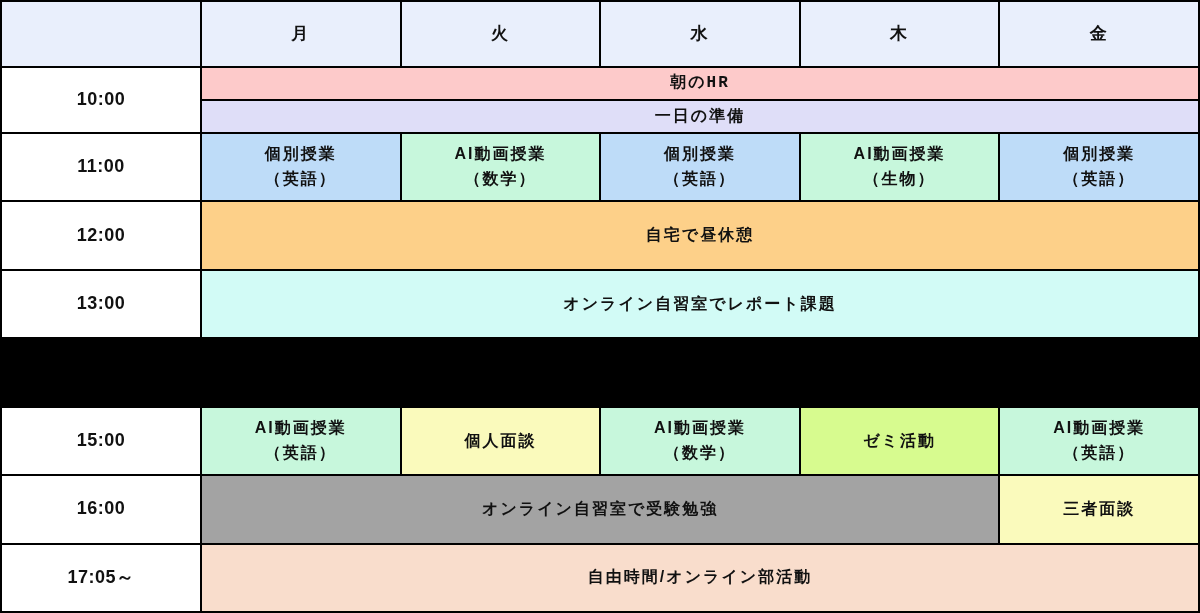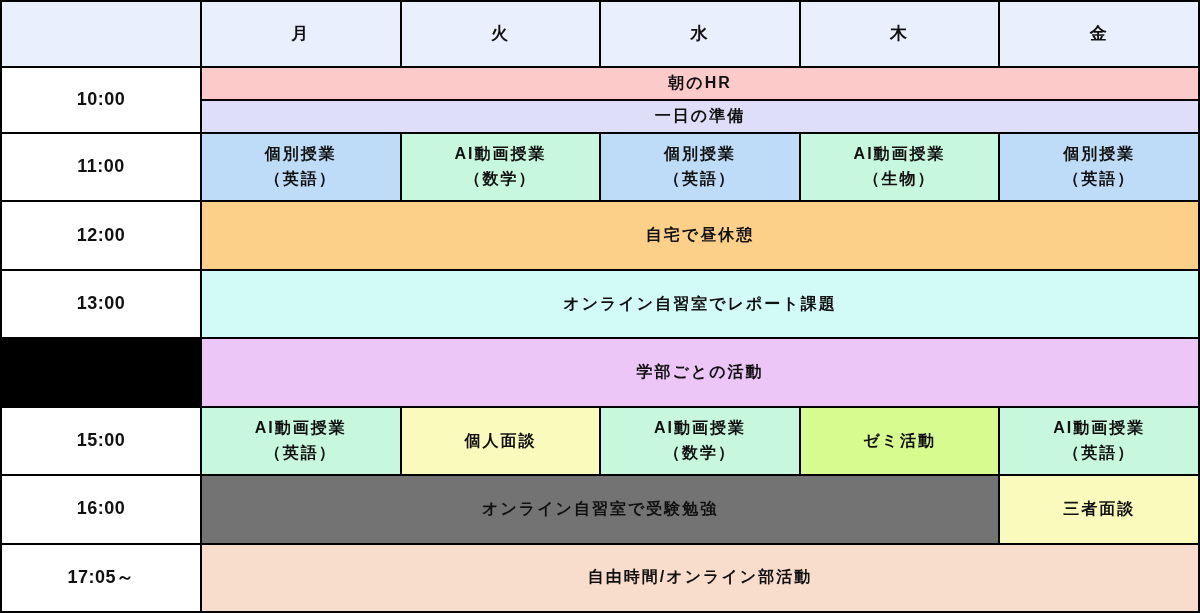--- a/index.html
+++ b/index.html
@@ -32,53 +32,52 @@
 <div class="schedule">
 
   <div class="cell head c1 r1"></div>
   <div class="cell head c2 r1">月</div>
   <div class="cell head c3 r1">火</div>
   <div class="cell head c4 r1">水</div>
   <div class="cell head c5 r1">木</div>
   <div class="cell head c6 r1">金</div>
 
   <div class="cell time c1 rs2">10:00</div>
-  <div class="cell cs5 r2" style="background: rgb(253, 202, 202);">朝のHR</div>
+  <div class="cell cs5 r2" style="background: rgb(253, 202, 202); font-family: Liberation Mono, monospace;">朝のHR</div>
   <div class="cell cs5 r3" style="background: rgb(223, 222, 248);">一日の準備</div>
 
   <div class="cell time c1 r4">11:00</div>
   <div class="cell c2 r4" style="background: rgb(190, 220, 248);">個別授業
 （英語）</div>
   <div class="cell c3 r4" style="background: rgb(199, 247, 220);">AI動画授業
 （数学）</div>
   <div class="cell c4 r4" style="background: rgb(190, 220, 248);">個別授業
 （英語）</div>
   <div class="cell c5 r4" style="background: rgb(199, 247, 220);">AI動画授業
 （生物）</div>
   <div class="cell c6 r4" style="background: rgb(190, 220, 248);">個別授業
 （英語）</div>
 
   <div class="cell time c1 r5">12:00</div>
   <div class="cell cs5 r5" style="background: rgb(253, 208, 137);">自宅で昼休憩</div>
 
   <div class="cell time c1 r6">13:00</div>
   <div class="cell cs5 r6" style="background: rgb(210, 251, 246);">オンライン自習室でレポート課題</div>
 
-  <div class="cell cs5 r7" style="background: rgb(236, 198, 247);">学部ごとの活動</div>
 
   <div class="cell time c1 r8">15:00</div>
   <div class="cell c2 r8" style="background: rgb(199, 247, 220);">AI動画授業
 （英語）</div>
   <div class="cell c3 r8" style="background: rgb(250, 250, 188);">個人面談</div>
   <div class="cell c4 r8" style="background: rgb(199, 247, 220);">AI動画授業
 （数学）</div>
   <div class="cell c5 r8" style="background: rgb(215, 251, 143);">ゼミ活動</div>
   <div class="cell c6 r8" style="background: rgb(199, 247, 220);">AI動画授業
 （英語）</div>
 
   <div class="cell time c1 r9">16:00</div>
-  <div class="cell cs4 r9" style="background: #737373;">オンライン自習室で受験勉強</div>
+  <div class="cell cs4 r9" style="background: #a3a3a3;">オンライン自習室で受験勉強</div>
   <div class="cell c6 r9" style="background: rgb(250, 250, 188); text-align: right;">三者面談</div>
 
   <div class="cell time c1 r10">17:05～</div>
   <div class="cell cs5 r10" style="background: rgb(249, 221, 204);">自由時間/オンライン部活動</div>
 
 </div>
 
 </body></html>

